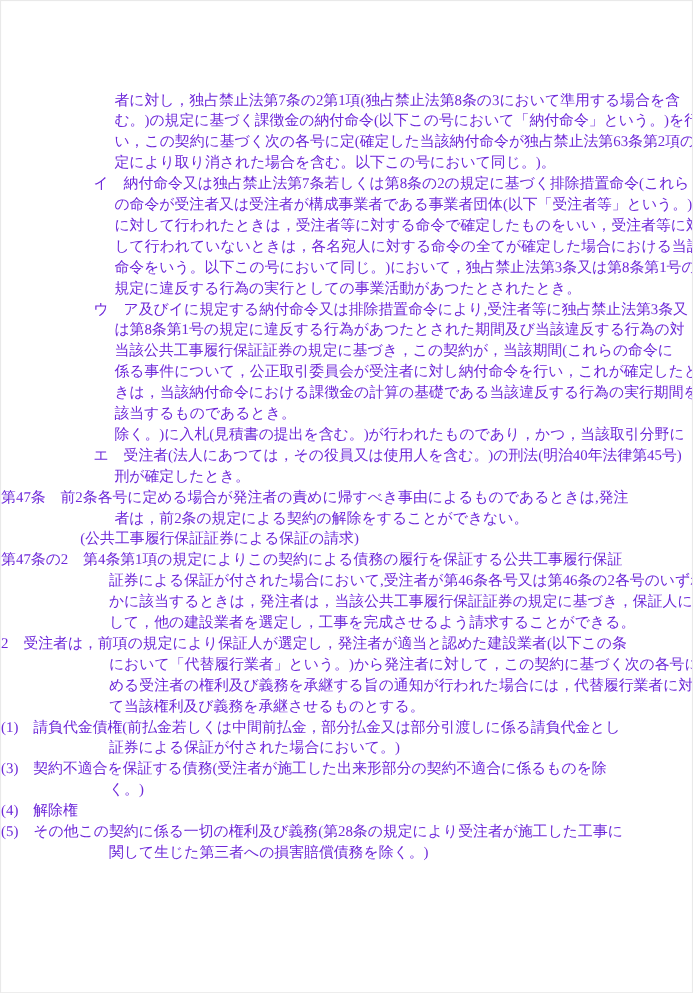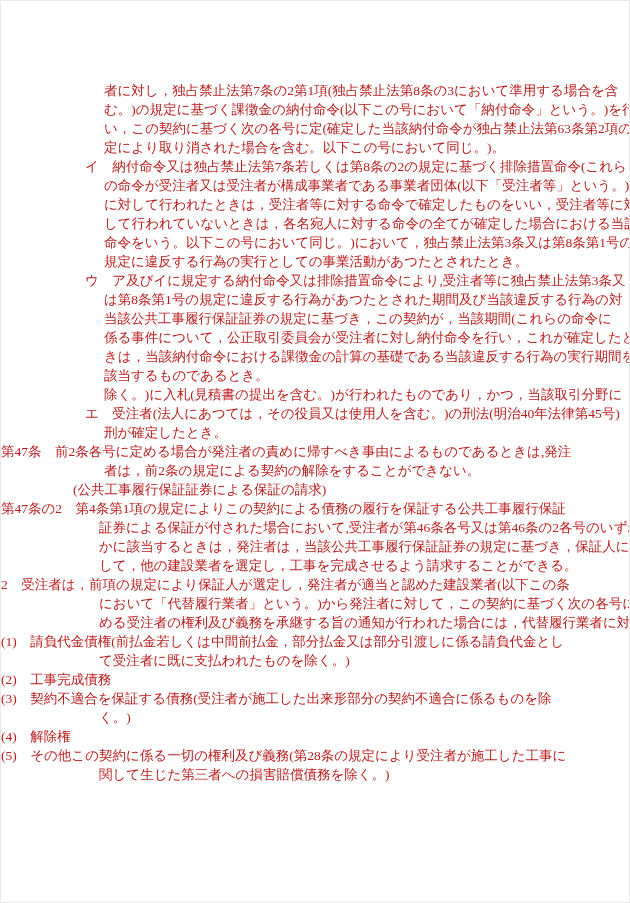--- a/index.html
+++ b/index.html
@@ -31,21 +31,21 @@
   .i-article{}
   .i-heading{padding-left:72px;}
   .i-kata{padding-left:84px;}
   .i-article-body{padding-left:98px;}
   .i-kata-body{padding-left:103px;}
 </style>
 </head>
 <body>
 
 <div class="page">
-  <div class="doc" id="doc" style="color: #b91c1c;">
+  <div class="doc" id="doc" style="color: #6d28d9;">
       <div class="line i-kata-body">者に対し，独占禁止法第7条の2第1項(独占禁止法第8条の3において準用する場合を含</div>
       <div class="line i-kata-body">む。)の規定に基づく課徴金の納付命令(以下この号において「納付命令」という。)を行</div>
       <div class="line i-kata-body">い，この契約に基づく次の各号に定(確定した当該納付命令が独占禁止法第63条第2項の規</div>
       <div class="line i-kata-body">定により取り消された場合を含む。以下この号において同じ。)。</div>
       <div class="line i-kata">イ　納付命令又は独占禁止法第7条若しくは第8条の2の規定に基づく排除措置命令(これら</div>
       <div class="line i-kata-body">の命令が受注者又は受注者が構成事業者である事業者団体(以下「受注者等」という。)</div>
       <div class="line i-kata-body">に対して行われたときは，受注者等に対する命令で確定したものをいい，受注者等に対</div>
       <div class="line i-kata-body">して行われていないときは，各名宛人に対する命令の全てが確定した場合における当該</div>
       <div class="line i-kata-body">命令をいう。以下この号において同じ。)において，独占禁止法第3条又は第8条第1号の</div>
       <div class="line i-kata-body">規定に違反する行為の実行としての事業活動があつたとされたとき。</div>
@@ -61,22 +61,22 @@
       <div class="line i-article">第47条　前2条各号に定める場合が発注者の責めに帰すべき事由によるものであるときは,発注</div>
       <div class="line i-kata-body">者は，前2条の規定による契約の解除をすることができない。</div>
       <div class="line i-heading">(公共工事履行保証証券による保証の請求)</div>
       <div class="line i-article">第47条の2　第4条第1項の規定によりこの契約による債務の履行を保証する公共工事履行保証</div>
       <div class="line i-article-body">証券による保証が付された場合において,受注者が第46条各号又は第46条の2各号のいずれ</div>
       <div class="line i-article-body">かに該当するときは，発注者は，当該公共工事履行保証証券の規定に基づき，保証人に対</div>
       <div class="line i-article-body">して，他の建設業者を選定し，工事を完成させるよう請求することができる。</div>
       <div class="line i-article">2　受注者は，前項の規定により保証人が選定し，発注者が適当と認めた建設業者(以下この条</div>
       <div class="line i-article-body">において「代替履行業者」という。)から発注者に対して，この契約に基づく次の各号に定</div>
       <div class="line i-article-body">める受注者の権利及び義務を承継する旨の通知が行われた場合には，代替履行業者に対し</div>
+      <div class="line i-article-body">て当該権利及び義務を承継させるものとする。</div>
       <div class="line i-article">(1)　請負代金債権(前払金若しくは中間前払金，部分払金又は部分引渡しに係る請負代金とし</div>
-      <div class="line i-article-body">て受注者に既に支払われたものを除く。)</div>
-      <div class="line i-article">(2)　工事完成債務</div>
+      <div class="line i-article-body">証券による保証が付された場合において。)</div>
       <div class="line i-article">(3)　契約不適合を保証する債務(受注者が施工した出来形部分の契約不適合に係るものを除</div>
       <div class="line i-article-body">く。)</div>
       <div class="line i-article">(4)　解除権</div>
       <div class="line i-article">(5)　その他この契約に係る一切の権利及び義務(第28条の規定により受注者が施工した工事に</div>
       <div class="line i-article-body">関して生じた第三者への損害賠償債務を除く。)</div>
     </div>
 </div>
 
 </body></html>

